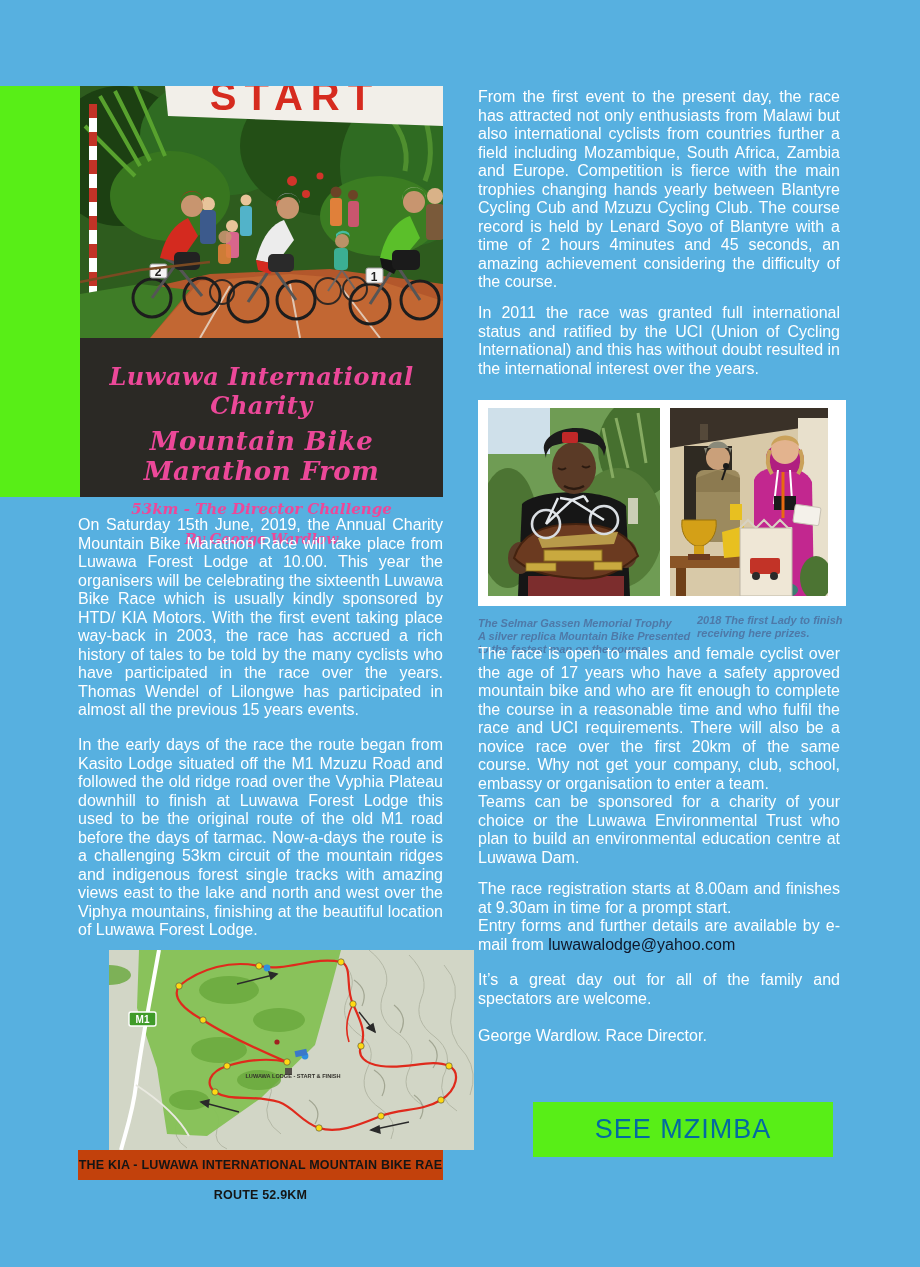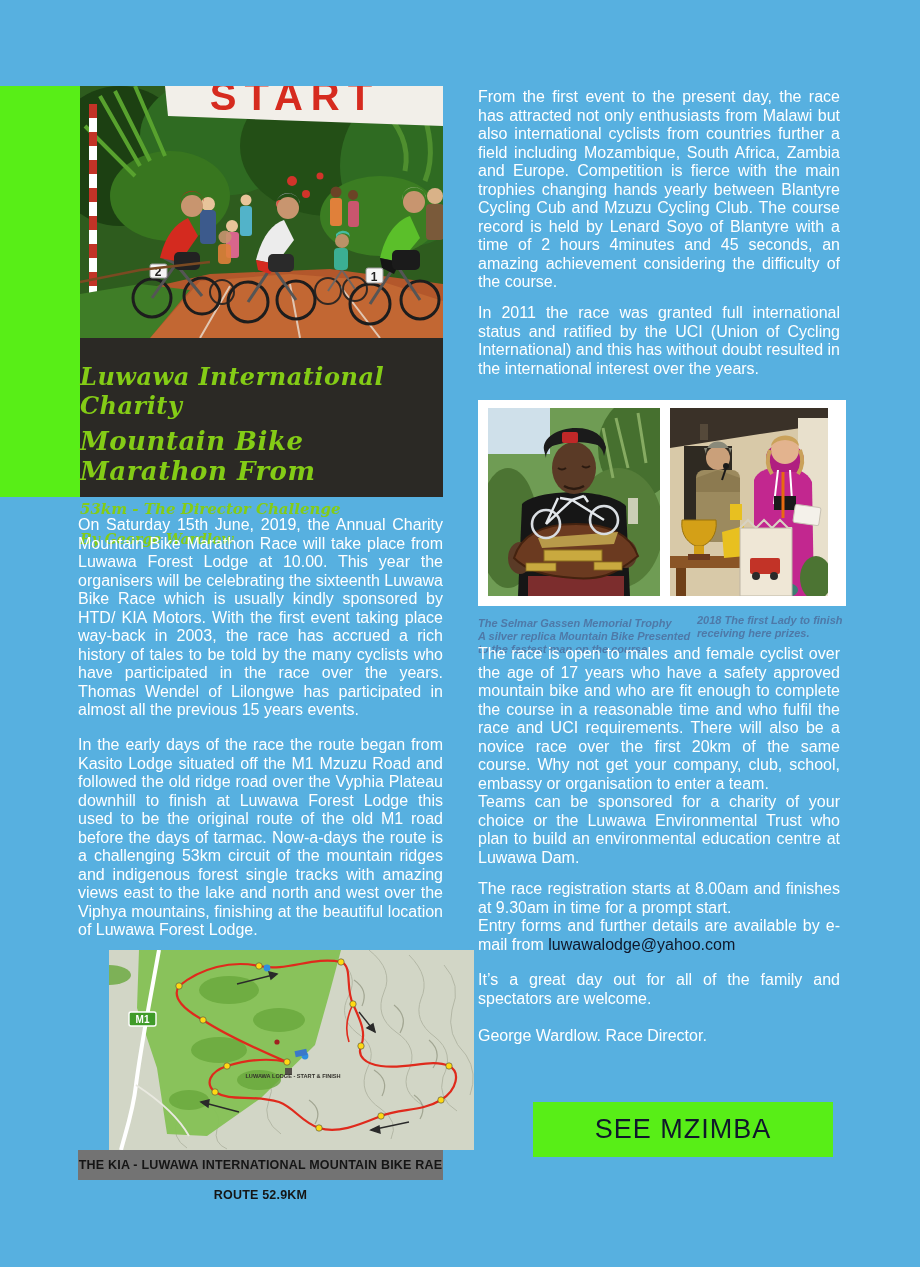--- a/index.html
+++ b/index.html
@@ -15,52 +15,53 @@
     color:#ffffff;
     font-size:16px;
     line-height:18.5px;
     text-align:justify;
     text-justify:inter-word;
   }
   .txt p{margin:0;}
   .green-band{background:#58EE17;}
   .title-box{
     background:#2B2925;
-    color:#84cc16;
+    color:#ec4899;
+    text-align:center;
     font-family:"DejaVu Serif", serif;
     font-style:italic;
   }
   .title-box .t1{font-size:24px;font-weight:bold;margin-top:24px;letter-spacing:.5px;}
   .title-box .t2{font-size:26px;font-weight:bold;margin-top:6px;letter-spacing:.5px;}
   .title-box .sub{font-size:15px;font-weight:bold;margin-top:14px;}
   .title-box .by{font-size:14px;font-weight:bold;margin-top:13px;font-style:italic;}
   .photo-frame{background:#ffffff;}
   .cap{
     position:absolute;
     color:#4E79A8;
     font-size:11px;
     line-height:13px;
     font-weight:bold;
     font-style:italic;
   }
   .map-caption{
-    background:#737373;
+    background:#c2410c;
     color:#151515;
     font-size:12.5px;
     font-weight:bold;
     text-align:center;
     line-height:30px;
     letter-spacing:.2px;
   }
   .see-box{
     background:#58EE17;
     display:flex;align-items:center;justify-content:center;
   }
   .see-box span{
-    color:#0f172a;
+    color:#0369a1;
     font-size:27px;
     letter-spacing:1px;
   }
   .email{color:#0f172a;text-decoration:none;}
   svg{display:block;}
 </style>
 </head>
 <body>
 
 <div class="page">

